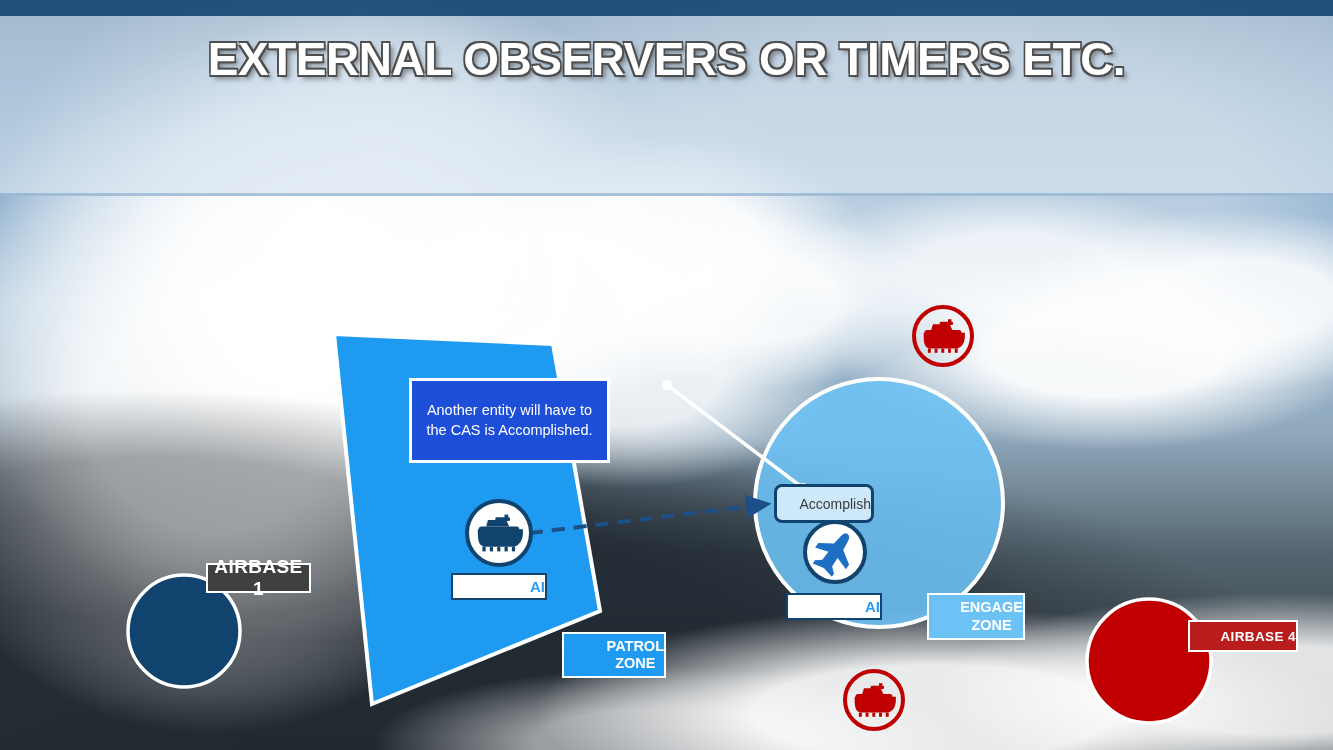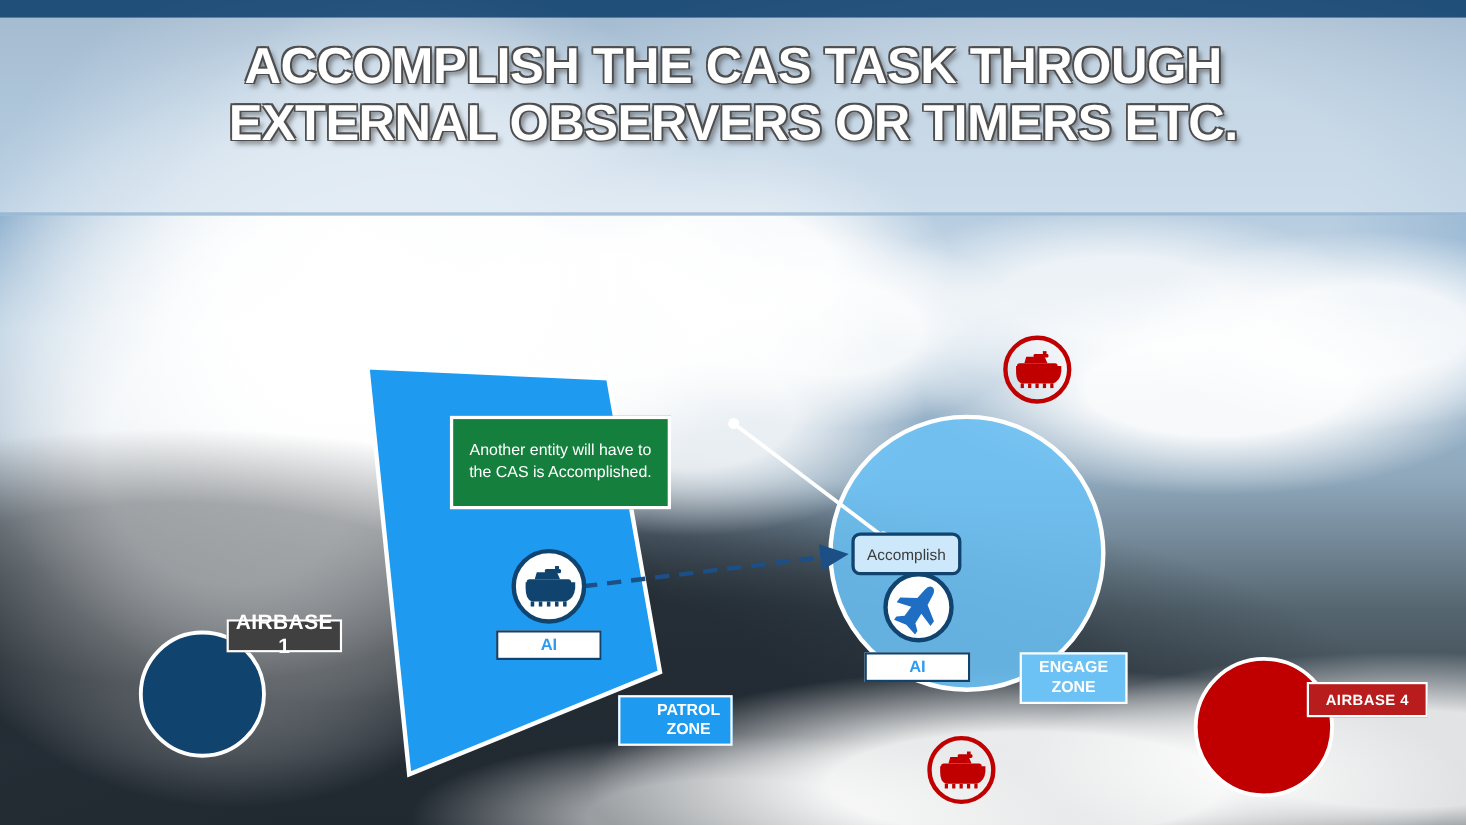--- a/index.html
+++ b/index.html
@@ -47,21 +47,21 @@
            -1.6px -1.6px 0 #4e4e4e, 1.6px -1.6px 0 #4e4e4e,
            -1.6px  1.6px 0 #4e4e4e, 1.6px  1.6px 0 #4e4e4e,
             0 0 1px #4e4e4e, 4px 4px 5px rgba(60,60,60,.55);}
   #title span{display:block;white-space:nowrap;}
 
   
   #vector{position:absolute;inset:0;}
 
   
   .lbl{position:absolute;box-sizing:border-box;display:flex;align-items:center;
-       justify-content:center;text-align:center;font-weight:bold;}
+       justify-content:flex-end;text-align:center;font-weight:bold;}
 
   .lbl-airbase1{left:206px;top:563px;width:105px;height:30px;background:#404040;
         border:2.5px solid #ffffff;color:#ffffff;font-size:19px;letter-spacing:.4px;}
   .lbl-airbase4{left:1188px;top:620px;width:110px;height:32px;background:#b91c1c;
         border:2.5px solid #ffffff;color:#ffffff;font-size:13.5px;letter-spacing:.4px;}
 
   .lbl-patrol{left:562px;top:632px;width:104px;height:46px;background:#1e9bf0;
         border:2.5px solid #ffffff;color:#ffffff;font-size:14.5px;line-height:1.18;padding-left:24px;}
   .lbl-engage{left:927px;top:582px;width:98px;height:47px;background:#6cc2f5;
         border:2.5px solid #ffffff;color:#ffffff;font-size:14.5px;line-height:1.18;margin-top:11px;}
@@ -69,40 +69,39 @@
   .lbl-ai{width:96px;height:27px;background:#ffffff;border:2.5px solid #11436f;
         color:#2e9bf0;font-size:15px;font-weight:bold;}
   .lbl-ai1{left:451px;top:573px;}
   .lbl-ai2{left:786px;top:593px;}
 
   .lbl-accomplish{left:774px;top:484px;width:100px;height:39px;background:#cde8fb;
         border:3px solid #11436f;border-radius:8px;color:#3c3c3c;
         font-size:14px;font-weight:normal;}
 
   #callout{position:absolute;left:409px;top:378px;width:201px;height:85px;box-sizing:border-box;
-        background:#15803d;border:3px solid #ffffff;color:#ffffff;
+        background:#1d4ed8;border:3px solid #ffffff;color:#ffffff;
         display:flex;align-items:center;justify-content:center;text-align:center;
         font-size:14.5px;line-height:1.33;padding:0 8px;}
   #callout div{width:100%;}
 </style>
 </head>
 <body>
 
 <div id="stage">
 
   <div id="sky"></div>
 
   <div id="topbar"></div>
 
   <div id="titleband">
     <div class="rule"></div>
   </div>
 
   <div id="title">
-    <span>ACCOMPLISH THE CAS TASK THROUGH</span>
     <span>EXTERNAL OBSERVERS OR TIMERS ETC.</span>
   </div>
 
   <svg id="vector" viewBox="0 0 1333 750">
 
     <polygon points="334,334 553,344 600,611 372,704" fill="#1e9bf0" stroke="#ffffff" stroke-width="4"></polygon>
 
     <circle cx="879" cy="503" r="124" fill="#6cc2f5" fill-opacity="0.88" stroke="#ffffff" stroke-width="4"></circle>
 
     <circle cx="184" cy="631" r="56" fill="#11436f" stroke="#ffffff" stroke-width="3.5"></circle>

